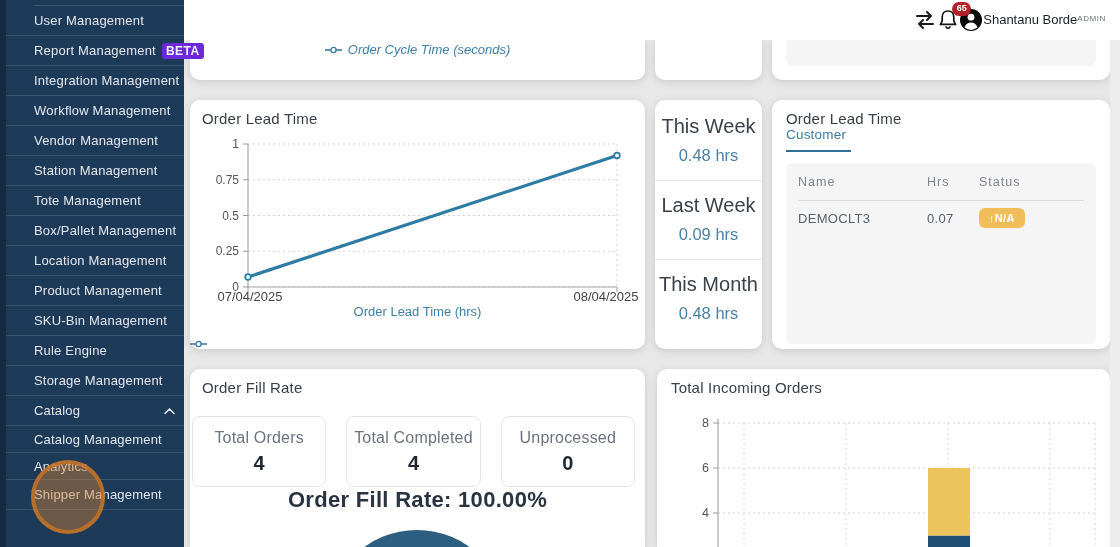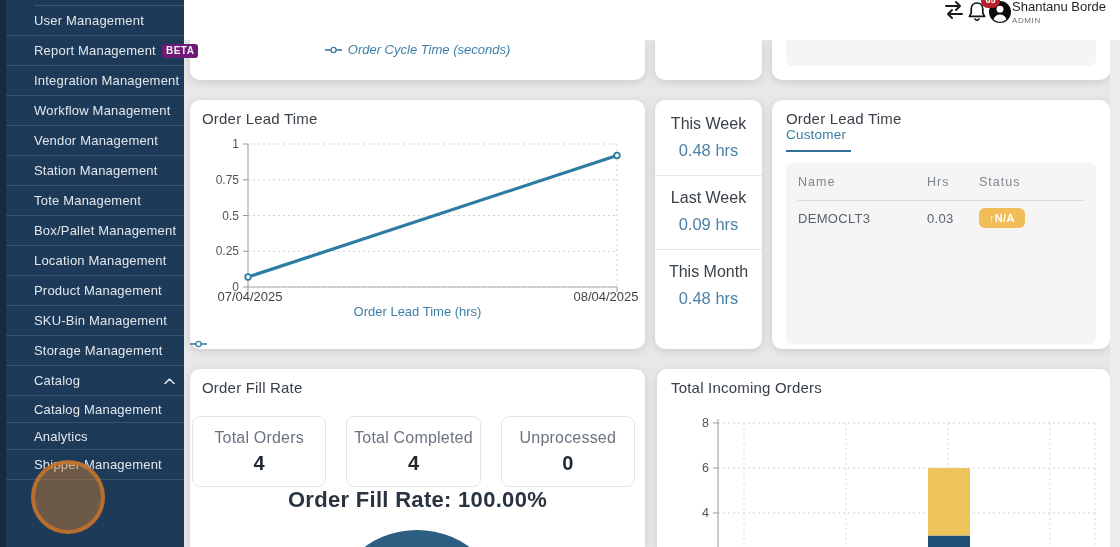--- a/index.html
+++ b/index.html
@@ -14,43 +14,43 @@
   .menu{position:absolute;left:6px;top:0;right:0;}
   .menu-top-divider{height:5px;border-bottom:1px solid rgba(255,255,255,0.14);margin-left:28px;}
   .side-item{
     height:30px;box-sizing:border-box;display:flex;align-items:center;
     padding-left:28px;border-bottom:1px solid rgba(255,255,255,0.13);
     color:#e3e7ec;font-size:13px;letter-spacing:0.2px;position:relative;cursor:pointer;
     white-space:nowrap;
   }
   .side-item.sub{height:27px;}
   .beta{
-    background:#701a75;color:#eef1f4;font-size:10px;font-weight:bold;letter-spacing:0.5px;
+    background:#6d28d9;color:#eef1f4;font-size:12px;font-weight:bold;letter-spacing:0.5px;
     padding:2px 4px;border-radius:3px;margin-left:6px;line-height:1;text-align:center;
   }
   .chev{position:absolute;right:9px;top:50%;transform:translateY(-50%);display:flex;}
   
   .highlight-circle{
     position:absolute;left:31px;top:460px;width:74px;height:74px;border-radius:50%;
     background:rgba(208,128,52,0.45);border:4px solid rgba(198,116,40,0.85);
     box-sizing:border-box;z-index:60;pointer-events:none;
   }
   
   .topbar{
     position:absolute;left:180px;top:0;width:940px;height:40px;background:#ffffff;
-    display:flex;align-items:flex-start;justify-content:flex-end;
+    display:flex;align-items:center;justify-content:flex-end;
     padding-right:14px;box-sizing:border-box;z-index:4;
   }
   .bell-wrap{position:relative;display:flex;}
   .notif-badge{
     position:absolute;top:-6px;right:-12px;background:#b5212a;color:#fff;
     font-size:9px;font-weight:bold;border-radius:8px;padding:2px 4px;min-width:11px;
     text-align:center;line-height:1.1;
   }
-  .user-block{display:flex;flex-direction:column;line-height:1.15;}
+  .user-block{display:flex;flex-direction:row;line-height:1.15;}
   .user-name{font-size:13px;color:#1c2127;}
   .user-role{font-size:8px;color:#6b7076;letter-spacing:0.6px;margin-top:1px;}
   
   .card{
     position:absolute;background:#fff;border-radius:10px;
     box-shadow:0 2px 8px rgba(0,0,0,0.13);box-sizing:border-box;
   }
   .card-title{position:absolute;left:12px;top:10px;font-size:15px;color:#394049;letter-spacing:0.2px;}
   .legend-row{display:flex;align-items:center;justify-content:center;gap:6px;color:#4080a8;font-size:13px;}
   
@@ -59,21 +59,21 @@
   .card-b1{left:655px;top:38px;width:107px;height:42px;border-radius:0 0 10px 10px;}
   .card-c1{left:772px;top:38px;width:338px;height:42px;border-radius:0 0 10px 10px;}
   .tbl-ghost{position:absolute;left:14px;right:14px;top:0;height:28px;background:#f5f5f6;border-radius:0 0 6px 6px;}
   
   .card-linechart{left:190px;top:100px;width:455px;height:249px;}
   .card-linechart svg{position:absolute;left:0;top:36px;}
   .card-linechart .legend-row{position:absolute;top:204px;left:0;right:0;}
   .card-summary{left:655px;top:100px;width:107px;height:249px;padding-top:2px;}
   .sum-sec{text-align:center;padding:13px 4px 15px;border-bottom:1px solid #e9e9e9;}
   .sum-sec:last-child{border-bottom:none;}
-  .sum-label{font-size:16px;color:#3a4149;}
+  .sum-label{font-size:20px;color:#3a4149;}
   .sum-value{font-size:16.5px;color:#4a82a8;margin-top:8px;}
   .card-table{left:772px;top:100px;width:338px;height:249px;}
   .tab{position:absolute;left:14px;top:27px;font-size:13.5px;color:#3b7ca4;letter-spacing:0.2px;cursor:pointer;}
   .tab-underline{position:absolute;left:14px;top:50px;width:65px;height:2px;background:#326f95;}
   .tbl{
     position:absolute;left:14px;right:14px;top:63px;height:181px;background:#f5f5f6;
     border-radius:6px;padding:0 12px;box-sizing:border-box;overflow:hidden;
   }
   .tbl-head{display:flex;height:37px;align-items:center;border-bottom:1px solid #dbdbdb;
     color:#7e858d;font-size:12.5px;letter-spacing:1px;}
@@ -138,20 +138,23 @@
         <span>Box/Pallet Management</span>
       </div>
       <div class="side-item">
         <span>Location Management</span>
       </div>
       <div class="side-item">
         <span>Product Management</span>
       </div>
       <div class="side-item">
         <span>SKU-Bin Management</span>
+      </div>
+      <div class="side-item">
+        <span>Rule Engine</span>
       </div>
       <div class="side-item">
         <span>Storage Management</span>
       </div>
       <div class="side-item">
         <span>Catalog</span>
         <span class="chev">
           <svg width="11" height="7" viewBox="0 0 11 7">
             <path d="M1 6 L5.5 1.5 L10 6" fill="none" stroke="#dfe3e8" stroke-width="1.6" stroke-linecap="round" stroke-linejoin="round"></path>
           </svg>
@@ -270,21 +273,21 @@
   <div class="tab-underline"></div>
   <div class="tbl">
     <div class="tbl-head">
       <span class="col-name">Name</span>
       <span class="col-hrs">Hrs</span>
       <span class="col-status">Status</span>
     </div>
     <div id="table-body">
         <div class="tbl-row">
           <span class="col-name">DEMOCLT3</span>
-          <span class="col-hrs">0.03</span>
+          <span class="col-hrs">0.07</span>
           <span class="col-status"><span class="badge">↑N/A</span></span>
         </div>
       </div>
   </div>
 </div>
 
 <div class="card card-fillrate">
   <div class="card-title">Order Fill Rate</div>
   <div class="stat-row" id="stat-row">
       <div class="stat-card">

